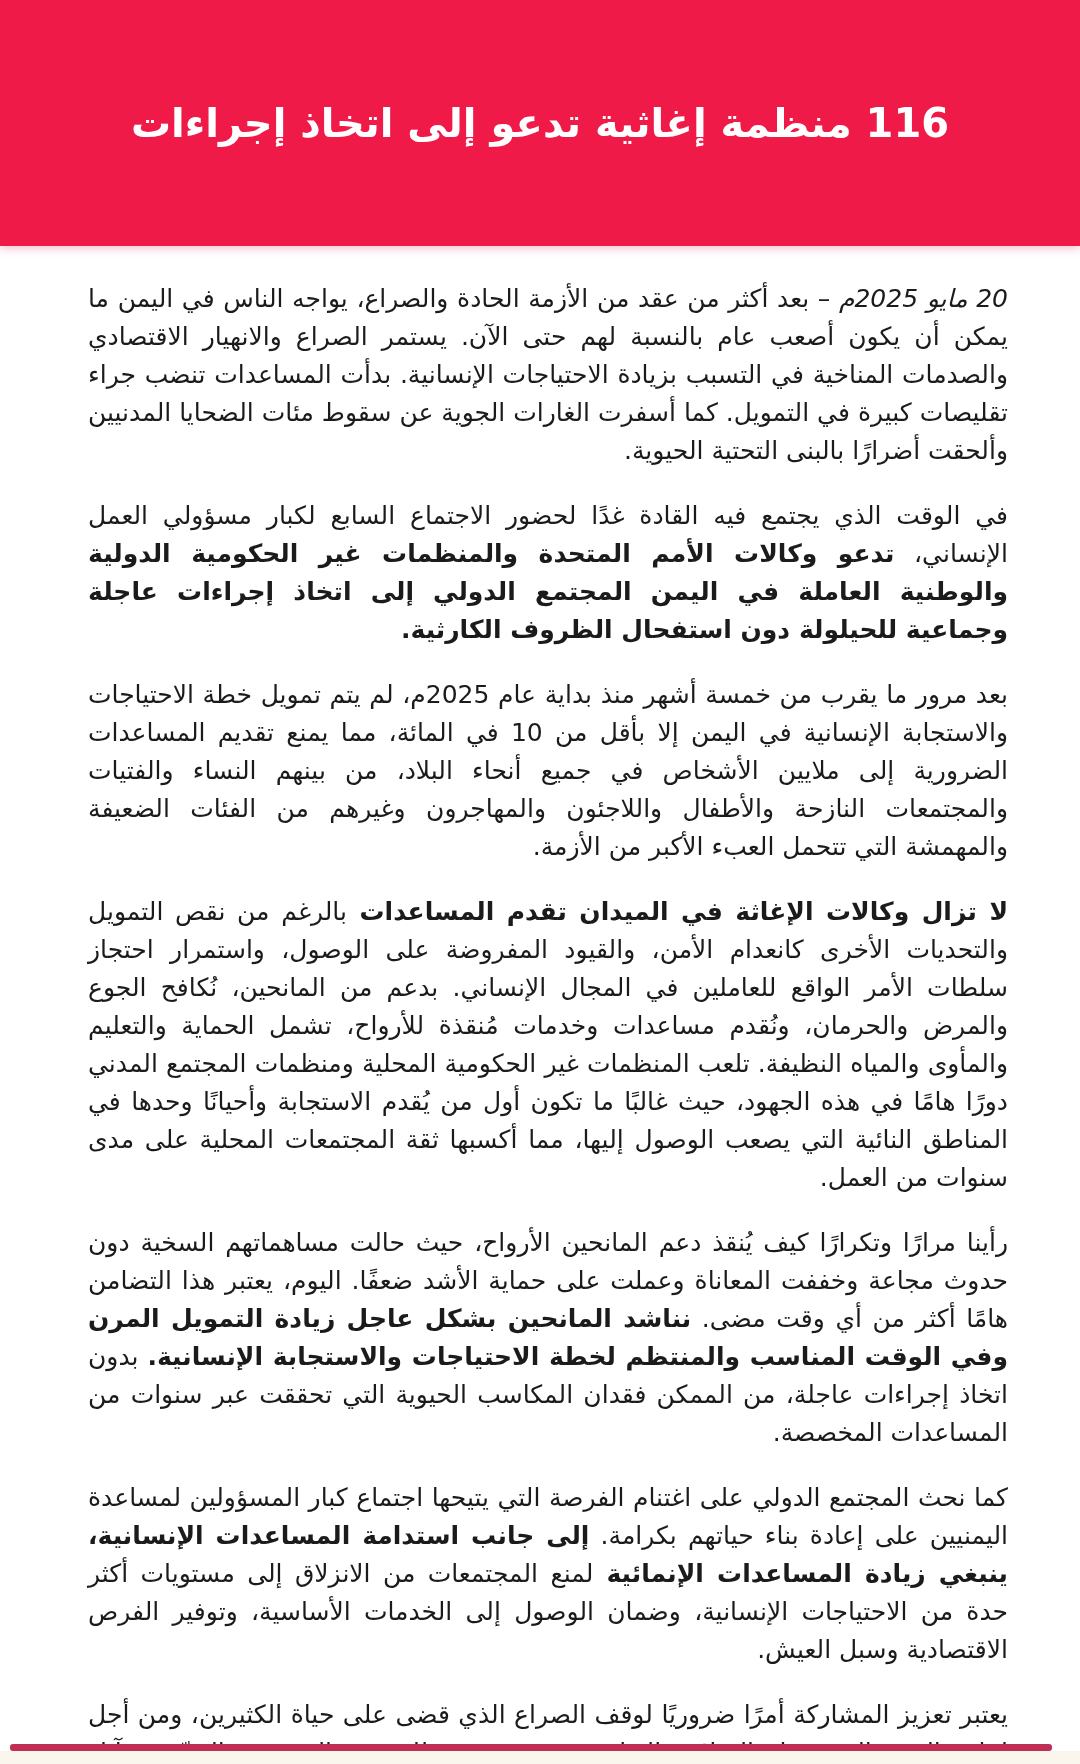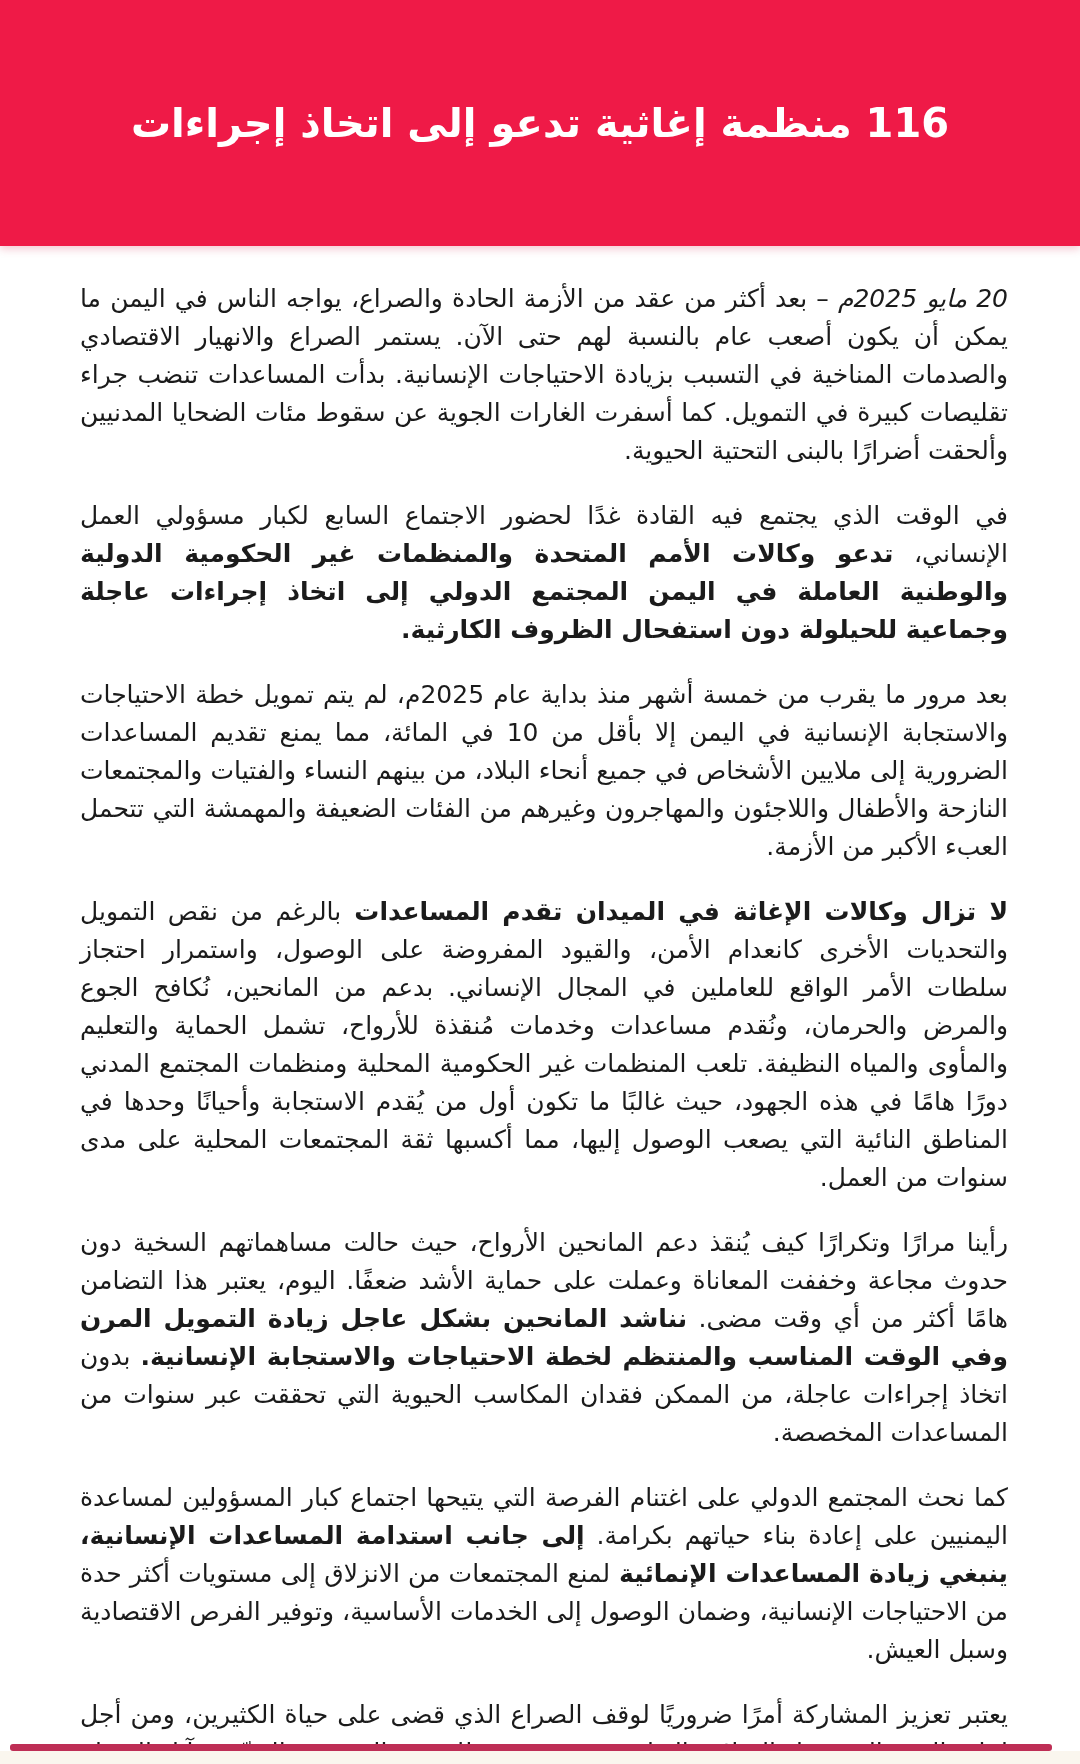--- a/index.html
+++ b/index.html
@@ -34,21 +34,21 @@
     font-size:40px;
     font-weight:bold;
     line-height:1.1;
     text-align:center;
     letter-spacing:0;
   }
   .content{
     padding:34px 72px 0 72px;
   }
   .para{
-    margin:0 0 27px 8px;
+    margin:0 0 27px 16px;
     font-size:25px;
     line-height:1.52;
     color:var(--text-color);
     text-align:justify;
   }
   .para:last-child{margin-bottom:0;}
   .normal{font-weight:normal;font-style:normal;}
   .bold{font-weight:bold;}
   .italic{font-style:italic;}
   .footer-bar{

